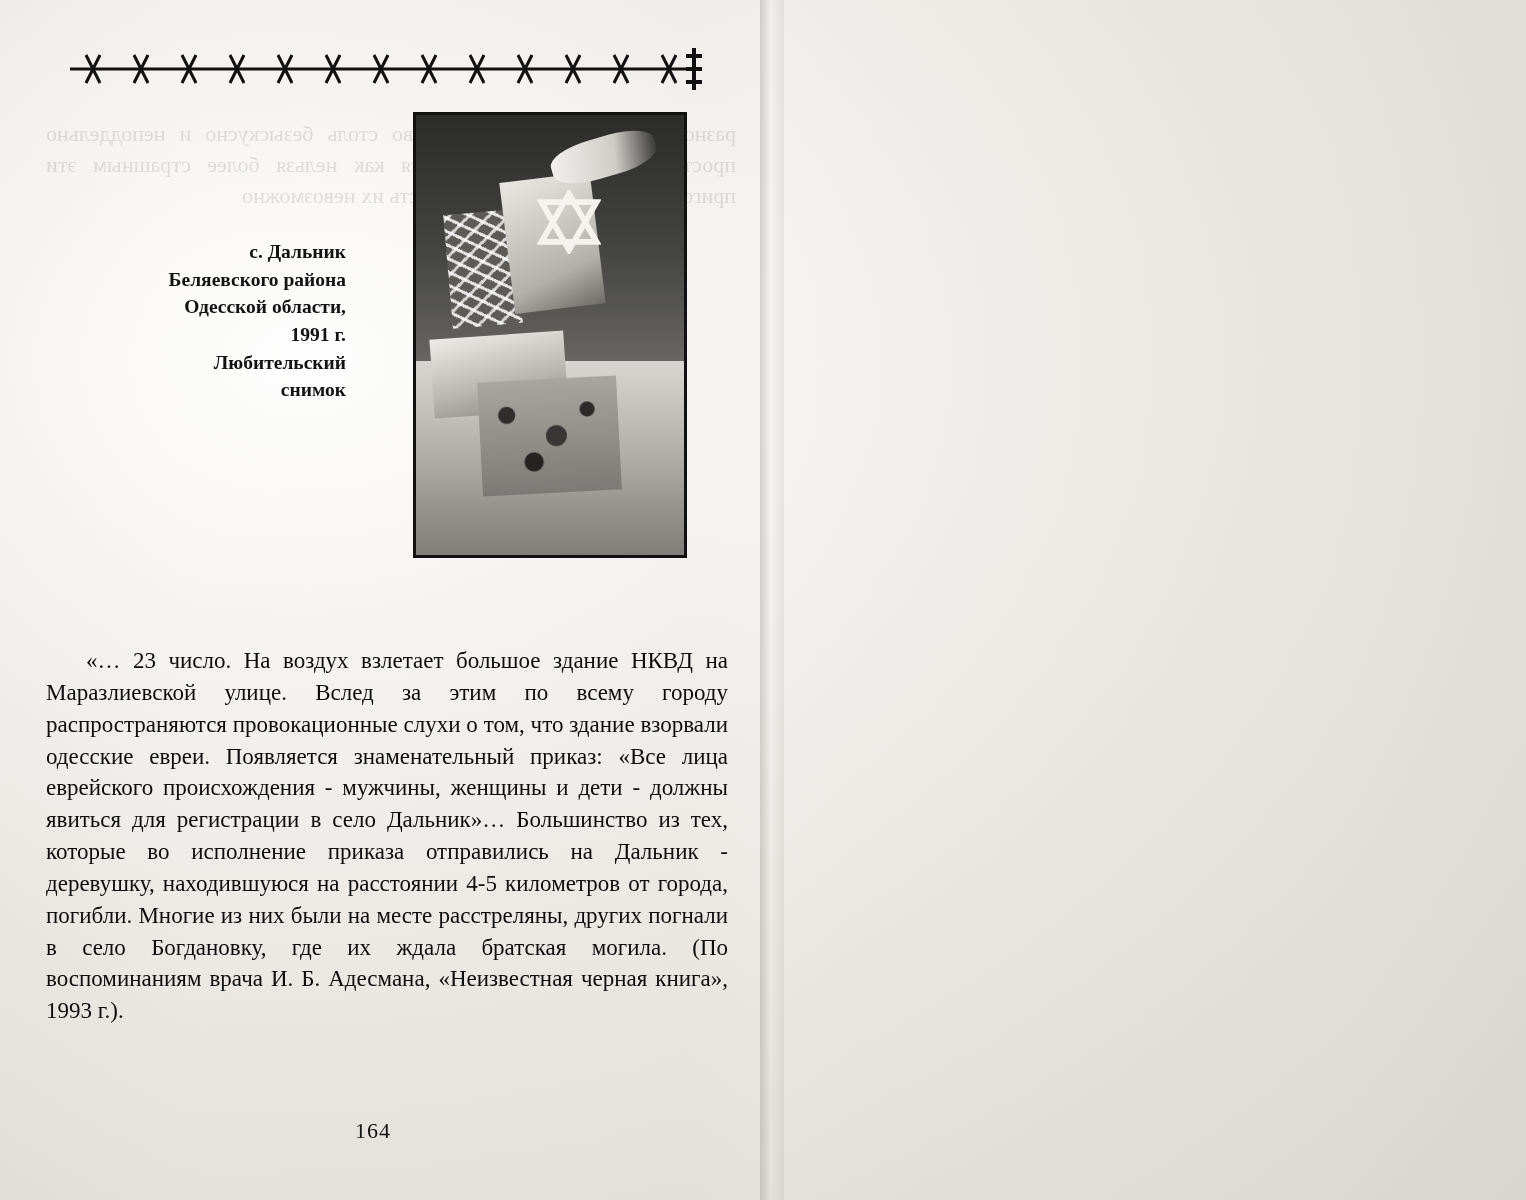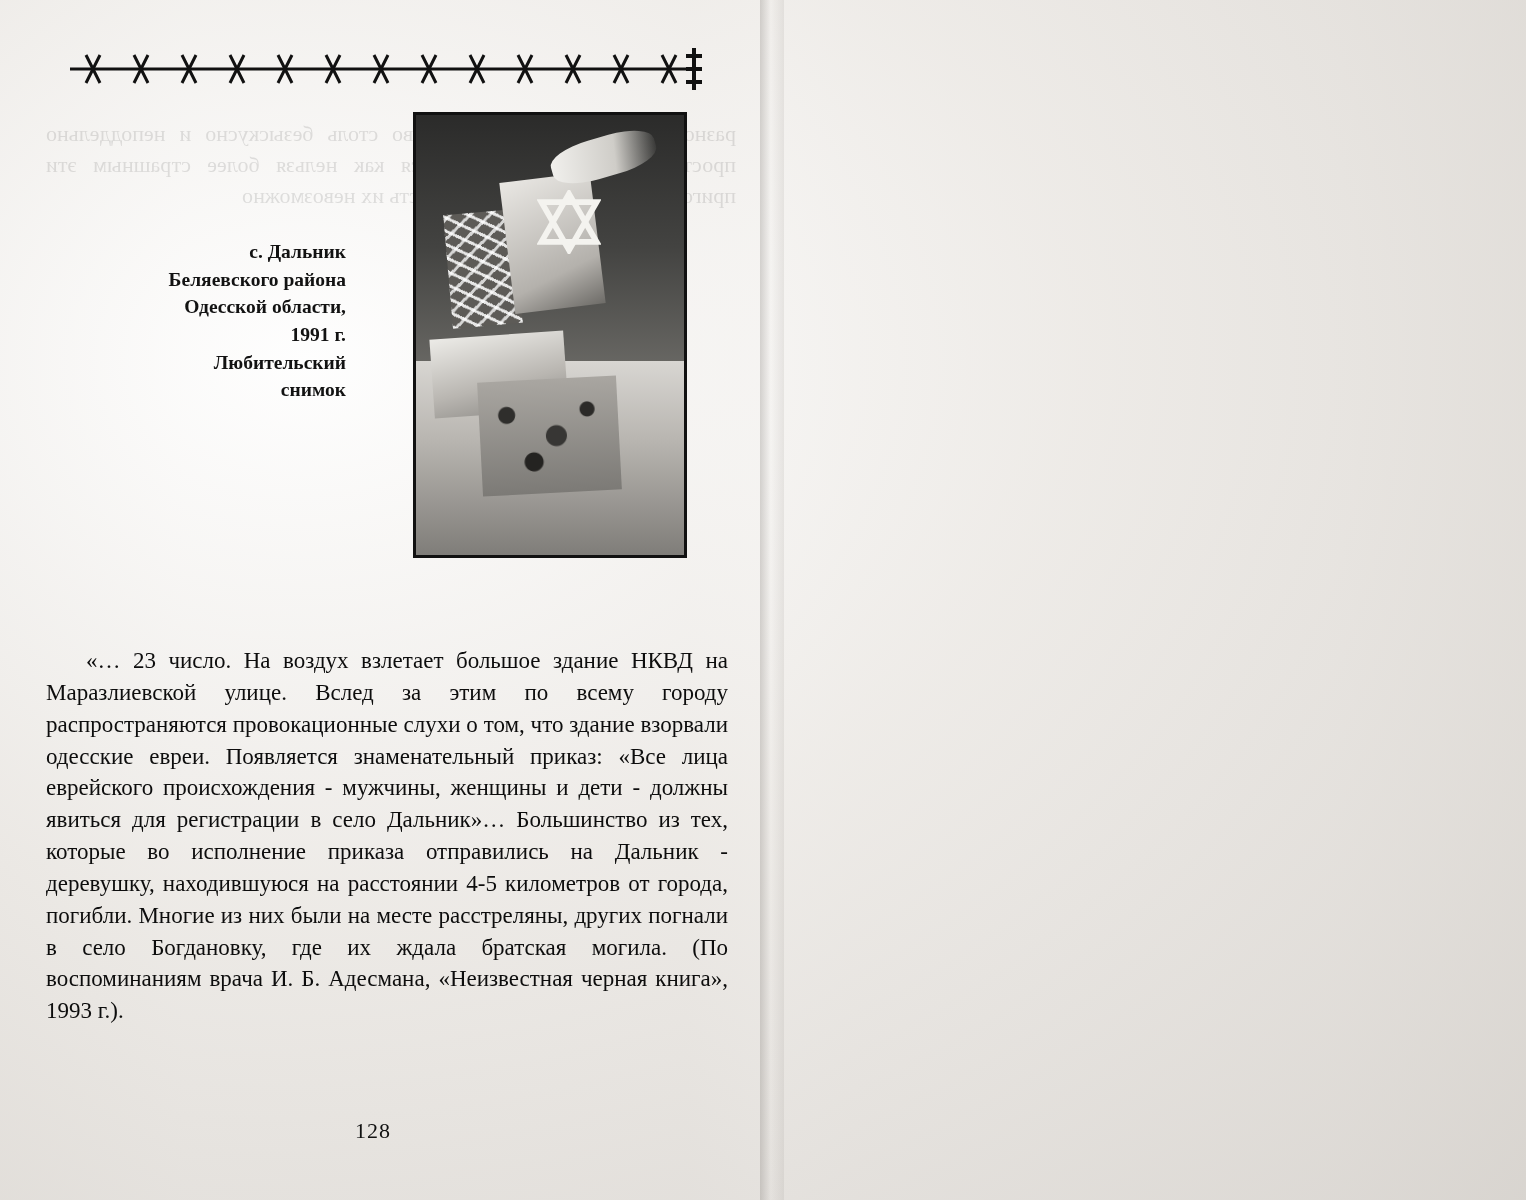--- a/index.html
+++ b/index.html
@@ -230,21 +230,21 @@
         </div>
         <div class="p1-streak"></div>
         <div class="p1-blocks"></div>
         <div class="p1-rubble"></div>
       </div>
 
       <div class="caption cap-1">с. Дальник<br>Беляевского района<br>Одесской области,<br>1991 г.<br>Любительский<br>снимок</div>
 
       <div class="body-text body-left">«… 23 число. На воздух взлетает большое здание НКВД на Маразлиевской улице. Вслед за этим по всему городу распространяются провокационные слухи о том, что здание взорвали одесские евреи. Появляется знаменательный приказ: «Все лица еврейского происхождения - мужчины, женщины и дети - должны явиться для регистрации в село Дальник»… Большинство из тех, которые во исполнение приказа отправились на Дальник - деревушку, находившуюся на расстоянии 4-5 километров от города, погибли. Многие из них были на месте расстреляны, других погнали в село Богдановку, где их ждала братская могила. (По воспоминаниям врача И. Б. Адесмана, «Неизвестная черная книга», 1993 г.).</div>
 
-      <div class="folio folio-left">128</div>
+      <div class="folio folio-left">164</div>
     </div>
 
     <div class="page-half page-right">
 
       
 
       
 
       
 

